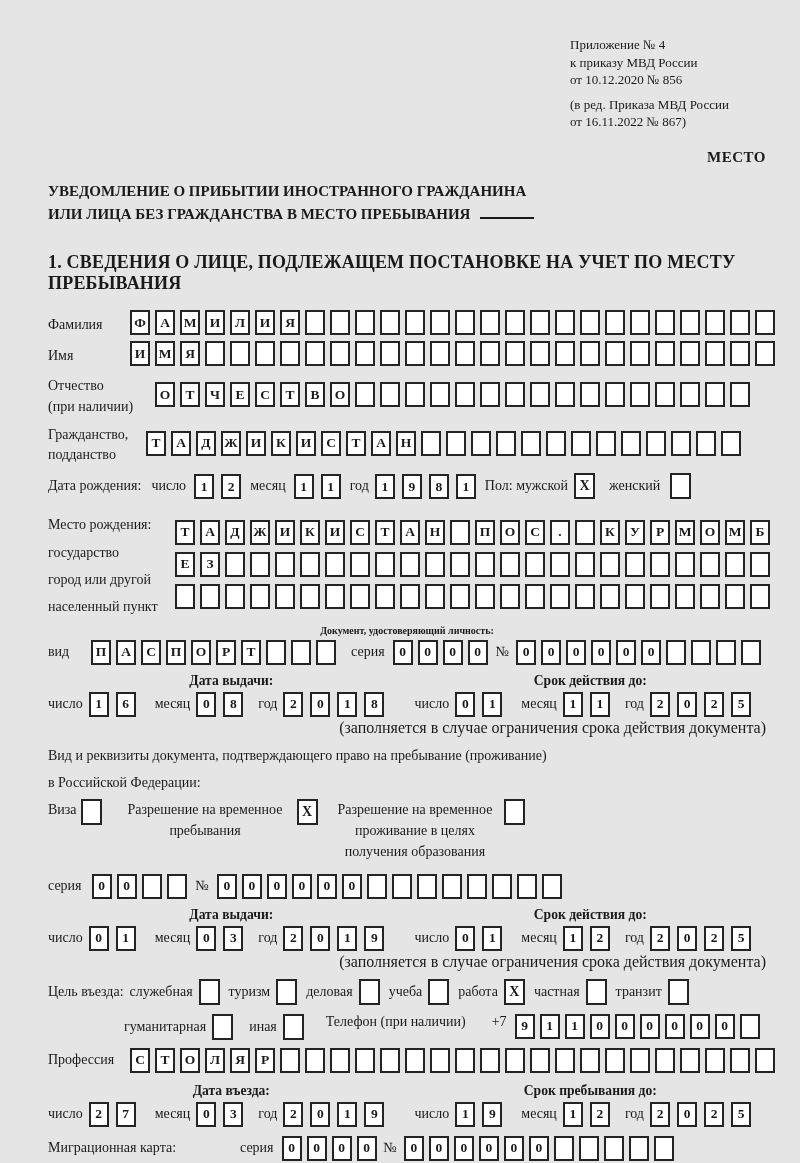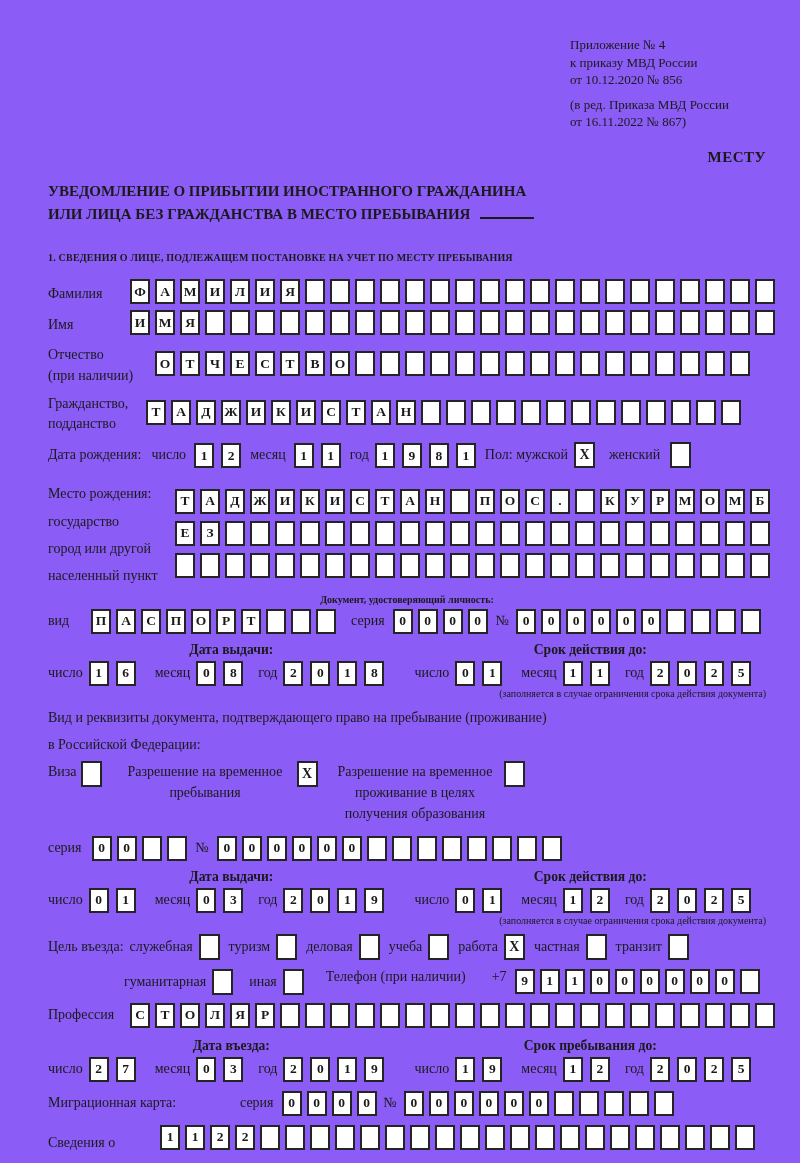--- a/index.html
+++ b/index.html
@@ -1,33 +1,33 @@
 <!DOCTYPE html>
 <html><head>
 <meta charset="utf-8">
 <style>
   html,body{margin:0;padding:0;background:#ffffff;}
   .page{
     position:relative;
     width:800px;height:1163px;
     margin:0 auto;
-    background:#8b5cf6;
+    background:#e5e5e5;
     color:#1a1a1a;
     font-family:"Liberation Serif","DejaVu Serif",serif;
     font-size:14px;
     box-sizing:border-box;
     padding:36px 34px 10px 48px;
     overflow:hidden;
   }
   .hdr-block{width:196px;margin-left:auto;line-height:1.35;font-size:13px;}
   .hdr-block .edition{margin-top:7px;}
   .forma{font-weight:bold;text-align:right;font-size:15px;margin-top:18px;letter-spacing:.5px;}
   .doc-title{font-weight:bold;font-size:15px;line-height:1.55;margin-top:14px;}
   .title-underline{display:inline-block;width:54px;border-bottom:2px solid #1a1a1a;height:12px;margin-left:10px;}
-  .section-title{font-weight:bold;font-size:10px;margin-top:26px;letter-spacing:.2px;}
+  .section-title{font-weight:bold;font-size:18px;margin-top:26px;letter-spacing:.2px;}
 
   .row{display:flex;align-items:center;margin-top:6px;}
   .lblcol{flex:0 0 auto;line-height:1.45;padding-top:4px;}
   .cells{display:flex;flex-wrap:nowrap;}
   .cell{
     flex:0 0 auto;
     width:16px;height:21px;
     border:2px solid #242424;
     margin-right:5px;
     display:flex;align-items:center;justify-content:center;
@@ -44,21 +44,21 @@
     background:#fff;
     flex:0 0 auto;
   }
   .inline-lbl{white-space:nowrap;padding-top:4px;}
   .date-line{display:flex;margin-top:8px;}
   .date-group{display:flex;flex-direction:column;}
   .date-title{text-align:center;font-weight:bold;font-size:13.6px;}
   .date-fields{display:flex;align-items:center;margin-top:3px;}
   .date-fields .dlbl{margin-right:6px;white-space:nowrap;}
   .date-fields .cells{margin-right:8px;}
-  .footnote{font-size:10px;text-align:right;margin-top:2px;}
+  .footnote{font-size:16px;text-align:right;margin-top:2px;}
   .plain{line-height:1.5;}
   .center-bold{text-align:center;font-weight:bold;font-size:10px;margin-top:8px;}
   .opt{display:flex;align-items:flex-start;}
   .opt .opt-label{line-height:1.5;}
   .opt .checkbox{margin-left:8px;}
   .opt-multiline{text-align:center;line-height:1.5;}
   .gap-row{display:flex;align-items:flex-start;margin-top:10px;}
   .purpose{display:flex;align-items:center;margin-right:9px;white-space:nowrap;}
   .purpose .checkbox{margin-left:6px;}
   .reps-rows .cells{margin-bottom:8px;}
@@ -69,21 +69,21 @@
 <div class="page">
 
   <div class="hdr-block">
     <div>Приложение № 4</div>
     <div>к приказу МВД России</div>
     <div>от 10.12.2020 № 856</div>
     <div class="edition">(в ред. Приказа МВД России</div>
     <div>от 16.11.2022 № 867)</div>
   </div>
 
-  <div class="forma">МЕСТУ</div>
+  <div class="forma">МЕСТО</div>
 
   <div class="doc-title">
     <div>УВЕДОМЛЕНИЕ О ПРИБЫТИИ ИНОСТРАННОГО ГРАЖДАНИНА</div>
     <div>
       <span>ИЛИ ЛИЦА БЕЗ ГРАЖДАНСТВА В МЕСТО ПРЕБЫВАНИЯ</span><span class="title-underline"></span>
     </div>
   </div>
 
   <div class="section-title">1. СВЕДЕНИЯ О ЛИЦЕ, ПОДЛЕЖАЩЕМ ПОСТАНОВКЕ НА УЧЕТ ПО МЕСТУ ПРЕБЫВАНИЯ</div>
 

